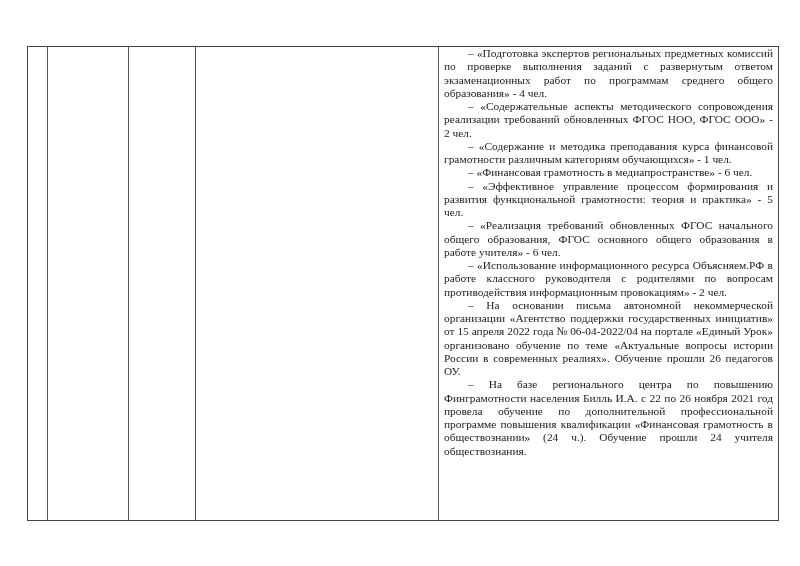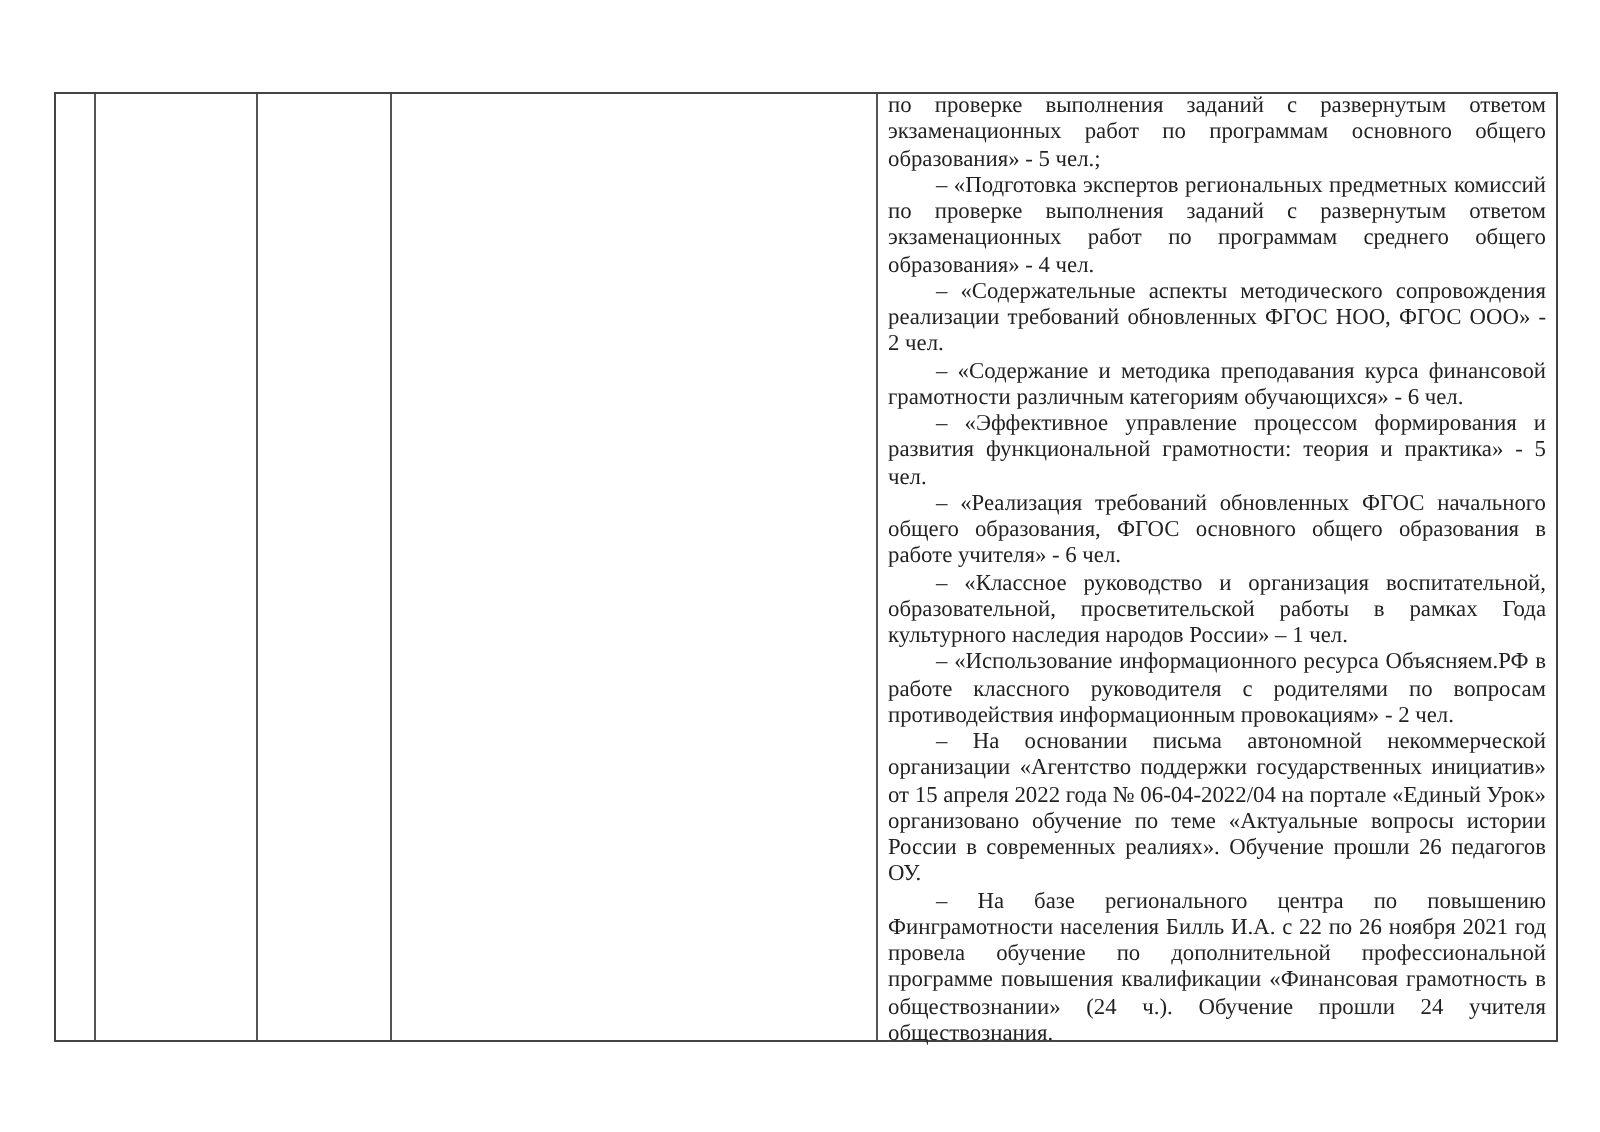--- a/index.html
+++ b/index.html
@@ -12,24 +12,23 @@
 </style>
 </head>
 <body>
 
 <div class="tbl">
   <div class="col" style="left:19px"></div>
   <div class="col" style="left:100px"></div>
   <div class="col" style="left:167px"></div>
   <div class="col" style="left:410px"></div>
   <div class="textcol">
-    <p class="first">по проверке выполнения заданий  с развернутым ответом экзаменационных работ по программам основного общего образования» - 5 чел.;</p>
     <p>– «Подготовка экспертов региональных предметных комиссий по проверке выполнения заданий  с развернутым ответом экзаменационных работ по программам среднего общего образования» - 4 чел.</p>
     <p>– «Содержательные аспекты методического сопровождения реализации требований обновленных ФГОС НОО, ФГОС ООО» - 2 чел.</p>
-    <p>– «Содержание и методика преподавания курса финансовой грамотности различным категориям обучающихся» - 6 чел.</p>
+    <p>– «Содержание и методика преподавания курса финансовой грамотности различным категориям обучающихся» - 1 чел.</p>
+    <p>– «Финансовая грамотность в медиапространстве» - 6 чел.</p>
     <p>– «Эффективное управление процессом формирования и развития функциональной грамотности: теория и практика» - 5 чел.</p>
     <p>– «Реализация требований обновленных ФГОС начального общего образования, ФГОС основного общего образования в работе учителя» - 6 чел.</p>
-    <p>– «Классное руководство и организация воспитательной, образовательной, просветительской работы в рамках Года культурного наследия народов России» – 1 чел.</p>
     <p>– «Использование информационного ресурса Объясняем.РФ в работе классного руководителя с родителями по вопросам противодействия информационным провокациям» - 2 чел.</p>
     <p>– На основании письма автономной некоммерческой организации «Агентство поддержки государственных инициатив» от 15 апреля 2022 года № 06-04-2022/04 на  портале «Единый Урок» организовано обучение по теме «Актуальные вопросы истории России в современных реалиях». Обучение прошли 26 педагогов ОУ.</p>
     <p>– На базе регионального центра по повышению Финграмотности населения Билль И.А. с 22 по 26 ноября 2021 год провела обучение по дополнительной профессиональной программе повышения квалификации «Финансовая грамотность в обществознании» (24 ч.).  Обучение прошли 24 учителя обществознания.</p>
   </div>
 </div>
 
 </body></html>

